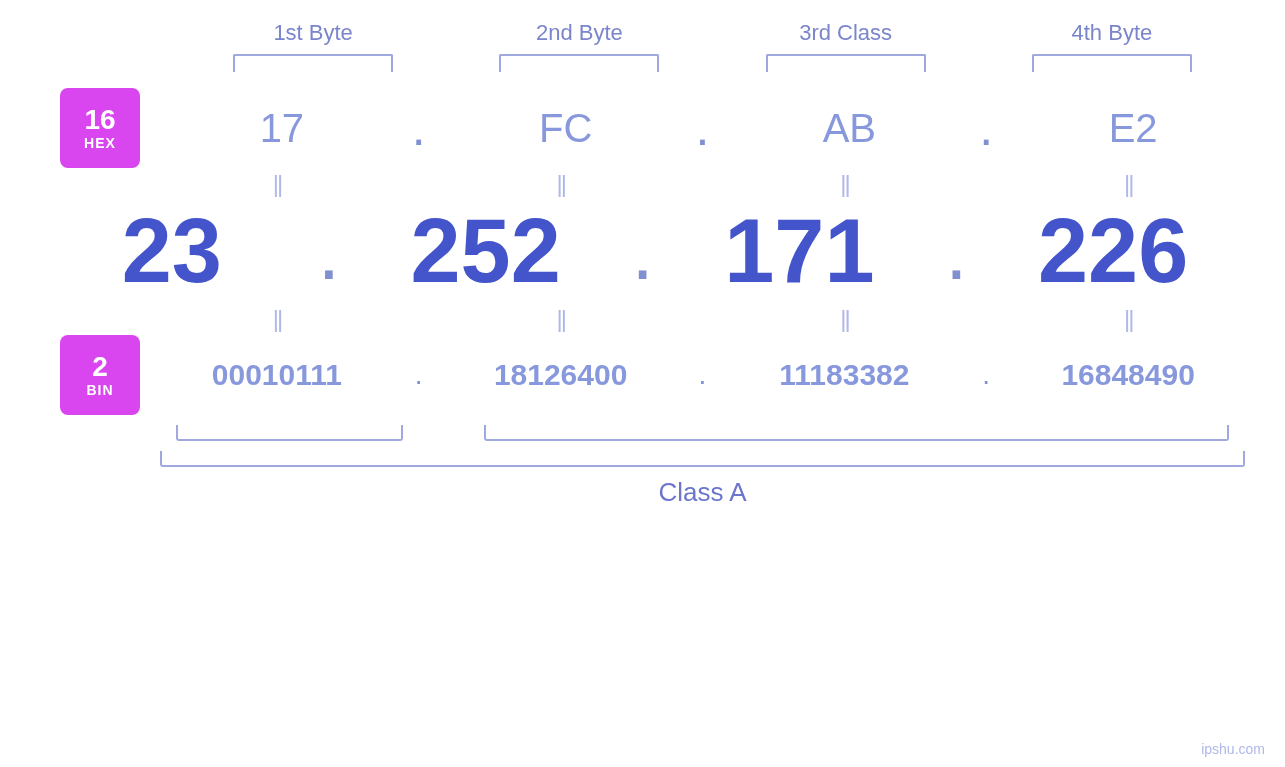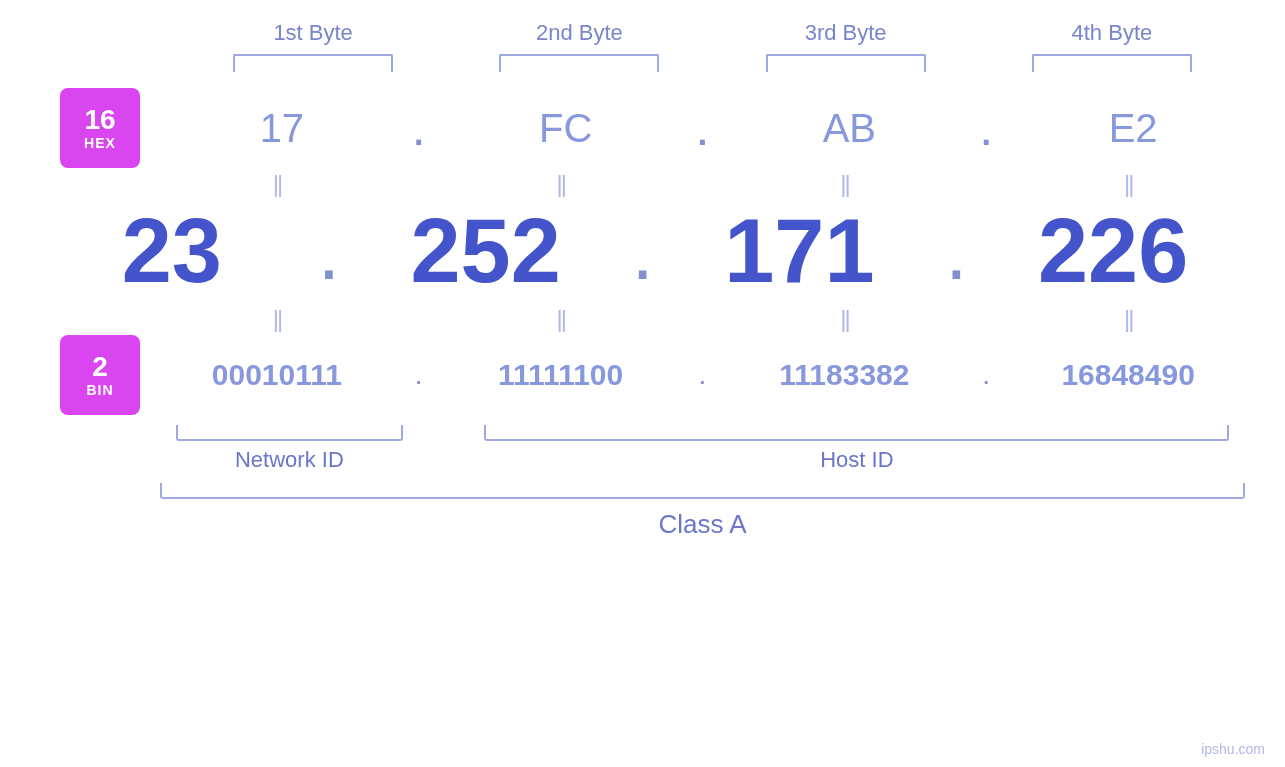--- a/index.html
+++ b/index.html
@@ -168,21 +168,21 @@
 <div class="container">
 
   <div class="byte-headers">
     <div class="byte-col">
       <span class="byte-header-text">1st Byte</span>
     </div>
     <div class="byte-col">
       <span class="byte-header-text">2nd Byte</span>
     </div>
     <div class="byte-col">
-      <span class="byte-header-text">3rd Byte</span>
+      <span class="byte-header-text">3rd Class</span>
     </div>
     <div class="byte-col">
       <span class="byte-header-text">4th Byte</span>
     </div>
   </div>
 
   <div class="brackets-row">
     <div class="bracket-col">
       <div class="bracket-single"></div>
     </div>
@@ -305,21 +305,21 @@
       </div>
     </div>
     <div class="ip-row">
       <div class="ip-cell">
         <span class="val-bin">00010111</span>
       </div>
       <div class="ip-dot">
         <span class="dot" style="font-size:28px;">.</span>
       </div>
       <div class="ip-cell">
-        <span class="val-bin">11111100</span>
+        <span class="val-bin">18126400</span>
       </div>
       <div class="ip-dot">
         <span class="dot" style="font-size:28px;">.</span>
       </div>
       <div class="ip-cell">
         <span class="val-bin">11183382</span>
       </div>
       <div class="ip-dot">
         <span class="dot" style="font-size:28px;">.</span>
       </div>
@@ -338,29 +338,20 @@
         <div style="flex:1; display:flex; justify-content:center;">
           <div style="width:88%; height:16px; border:2px solid #a0a8e0; border-top:none; border-radius:0 0 3px 3px;"></div>
         </div>
         <div style="width:50px;"></div>
 
         <div style="flex:3; display:flex; justify-content:center;">
           <div style="width:96%; height:16px; border:2px solid #a0a8e0; border-top:none; border-radius:0 0 3px 3px;"></div>
         </div>
       </div>
 
-      <div style="display:flex; width:100%;">
-        <div style="flex:1; text-align:center;">
-          <span style="color:#6b75cc; font-size:22px;">Network ID</span>
-        </div>
-        <div style="width:50px;"></div>
-        <div style="flex:3; text-align:center;">
-          <span style="color:#6b75cc; font-size:22px;">Host ID</span>
-        </div>
-      </div>
 
       <div style="display:flex; width:100%; margin-top:4px;">
         <div style="width:100%; height:16px; border:2px solid #a0a8e0; border-top:none; border-radius:0 0 3px 3px;"></div>
       </div>
 
       <div style="display:flex; width:100%; justify-content:center; margin-top:4px;">
         <span style="color:#6b75cc; font-size:26px;">Class A</span>
       </div>
     </div>
   </div>

